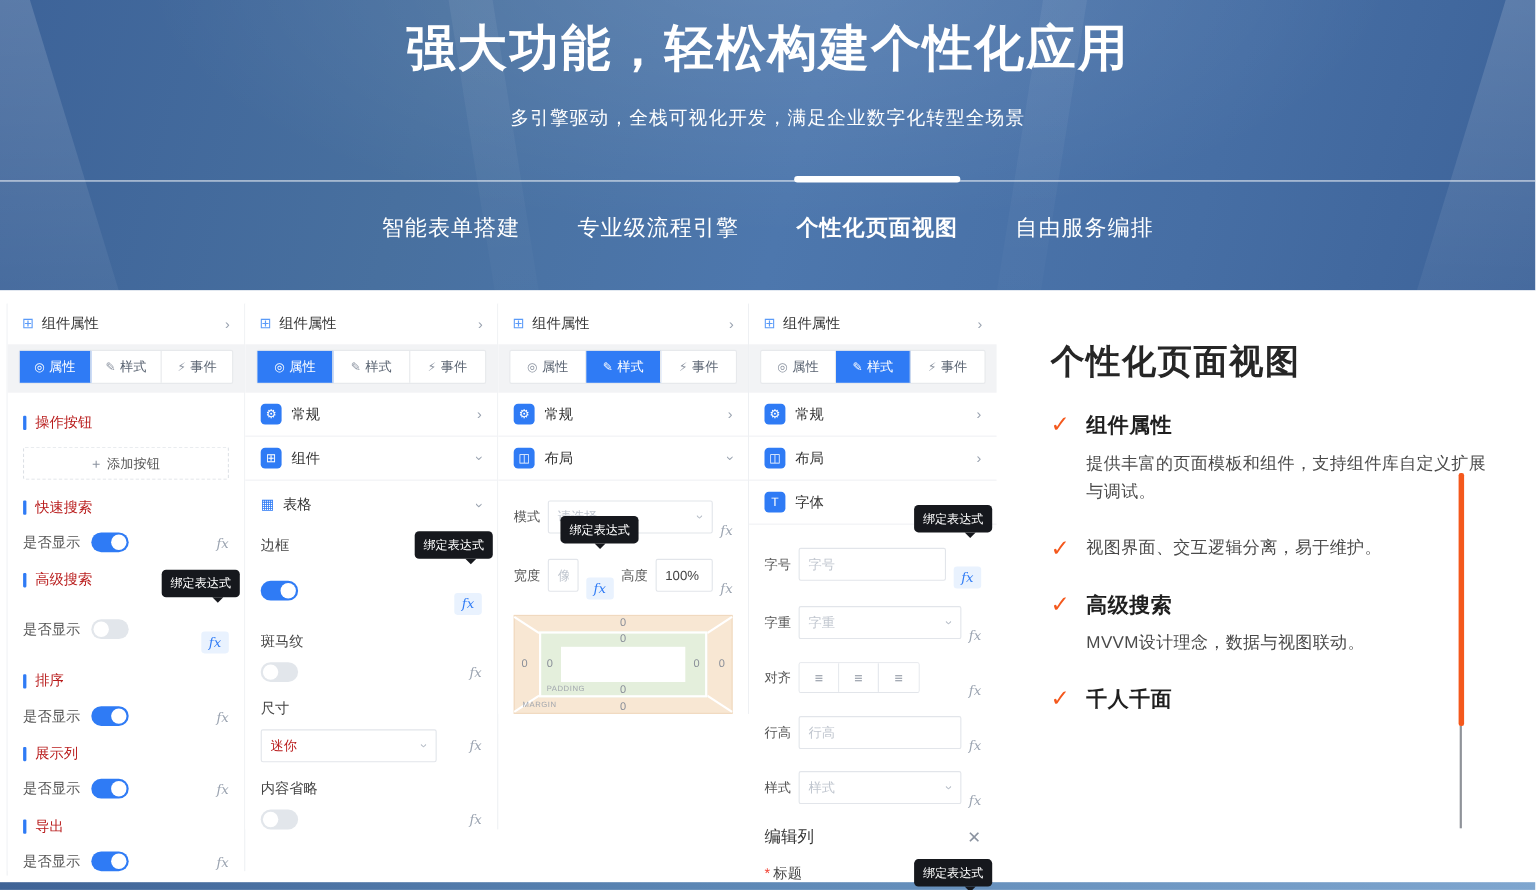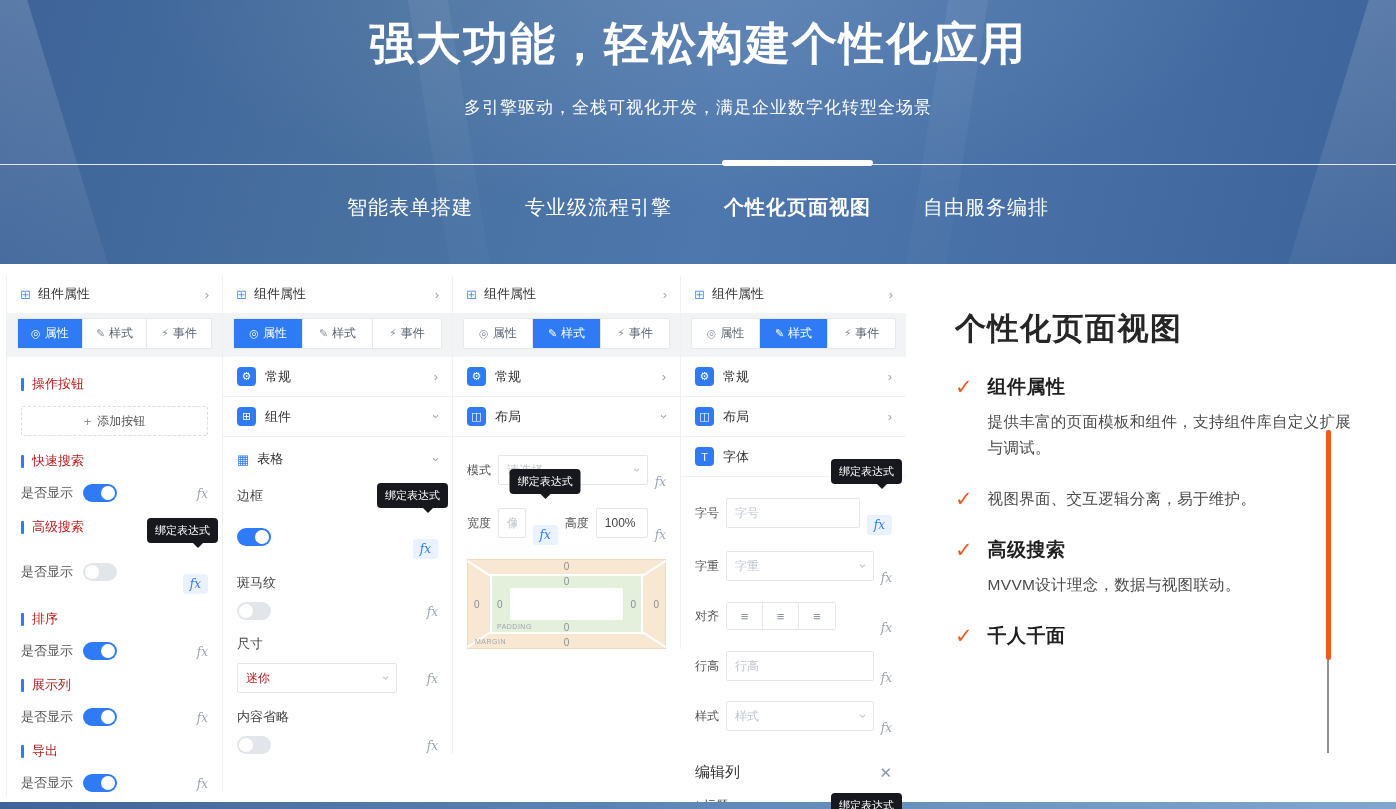--- a/index.html
+++ b/index.html
@@ -134,21 +134,21 @@
   .dg.bl { left:0; bottom:0; transform:rotate(-33deg); transform-origin:left bottom; }
   .dg.br { right:0; bottom:0; transform:rotate(33deg); transform-origin:right bottom; }
 
   
   .alignset { display:flex; border:1px solid #e2e5ea; border-radius:2px; }
   .alignbtn { width:36px; height:26px; display:flex; align-items:center; justify-content:center;
     border-right:1px solid #e2e5ea; color:#8b93a0; font-size:13px; cursor:pointer; background:#fff; }
   .alignbtn:last-child { border-right:none; }
 
   
-  .editcol { display:flex; align-items:center; margin-top:28px; font-size:15px; color:#333; }
+  .editcol { display:flex; align-items:center; margin-top:16px; font-size:15px; color:#333; }
   .editcol .close { margin-left:auto; color:#8b93a0; font-size:15px; cursor:pointer; }
   .req { color:#f24537; margin-right:3px; }
 
   
   .info { position:absolute; left:955px; top:44px; width:400px; height:447px; overflow:hidden; }
   .info h2 { font-size:31px; color:#262626; font-weight:700; letter-spacing:1.5px; margin-bottom:24px; }
   .info .subhd { font-size:16.5px; color:#3f3f3f; margin-bottom:40px; letter-spacing:.5px; }
   .feature { display:flex; gap:15px; margin-bottom:25px; }
   .feature .chk { color:#f4581c; font-size:21px; font-weight:700; line-height:1.2; flex-shrink:0; }
   .feature h3 { font-size:19px; color:#1f1f1f; font-weight:700; margin-bottom:9px; letter-spacing:.5px; }

